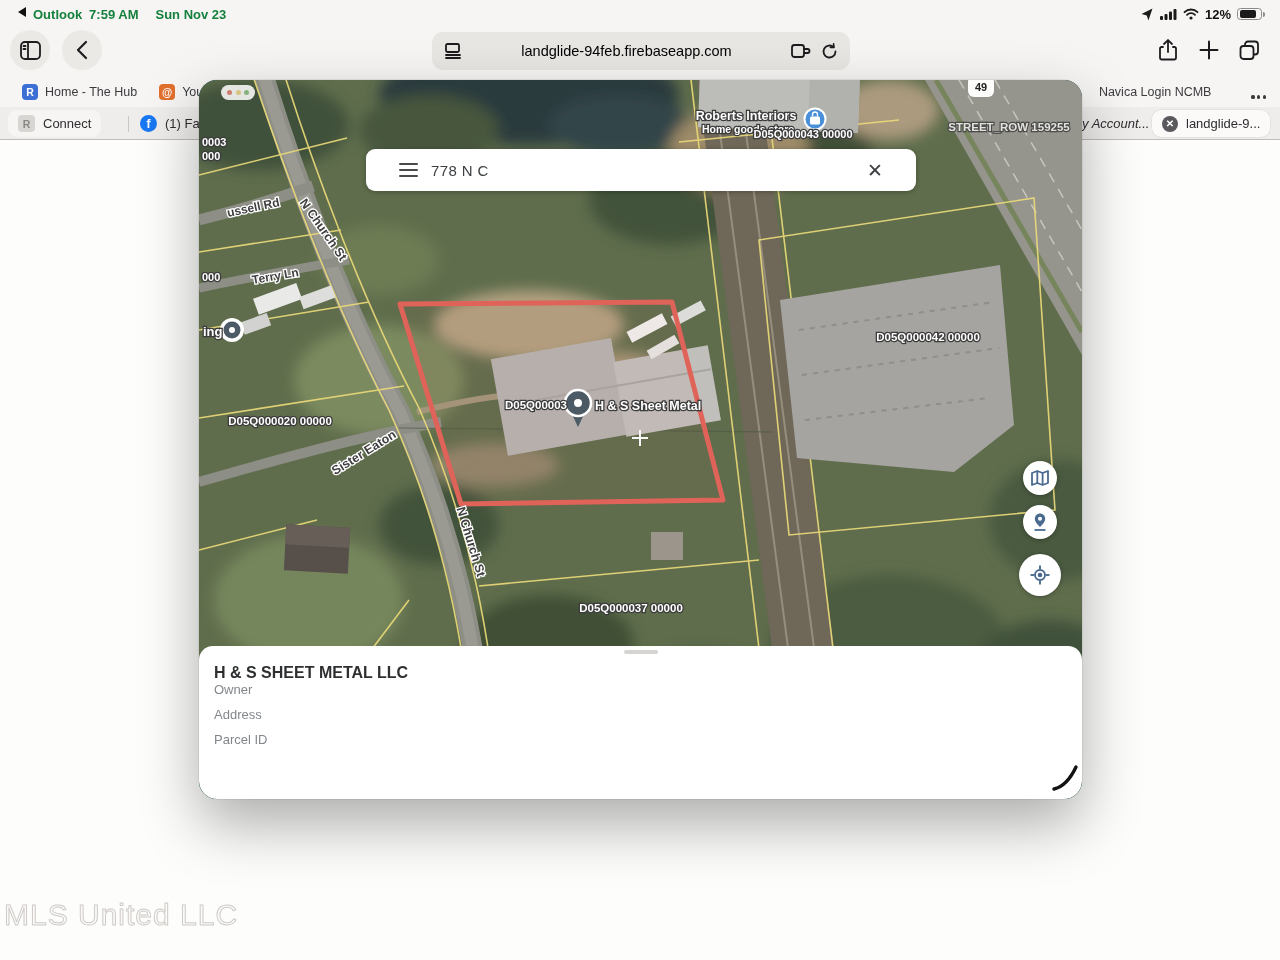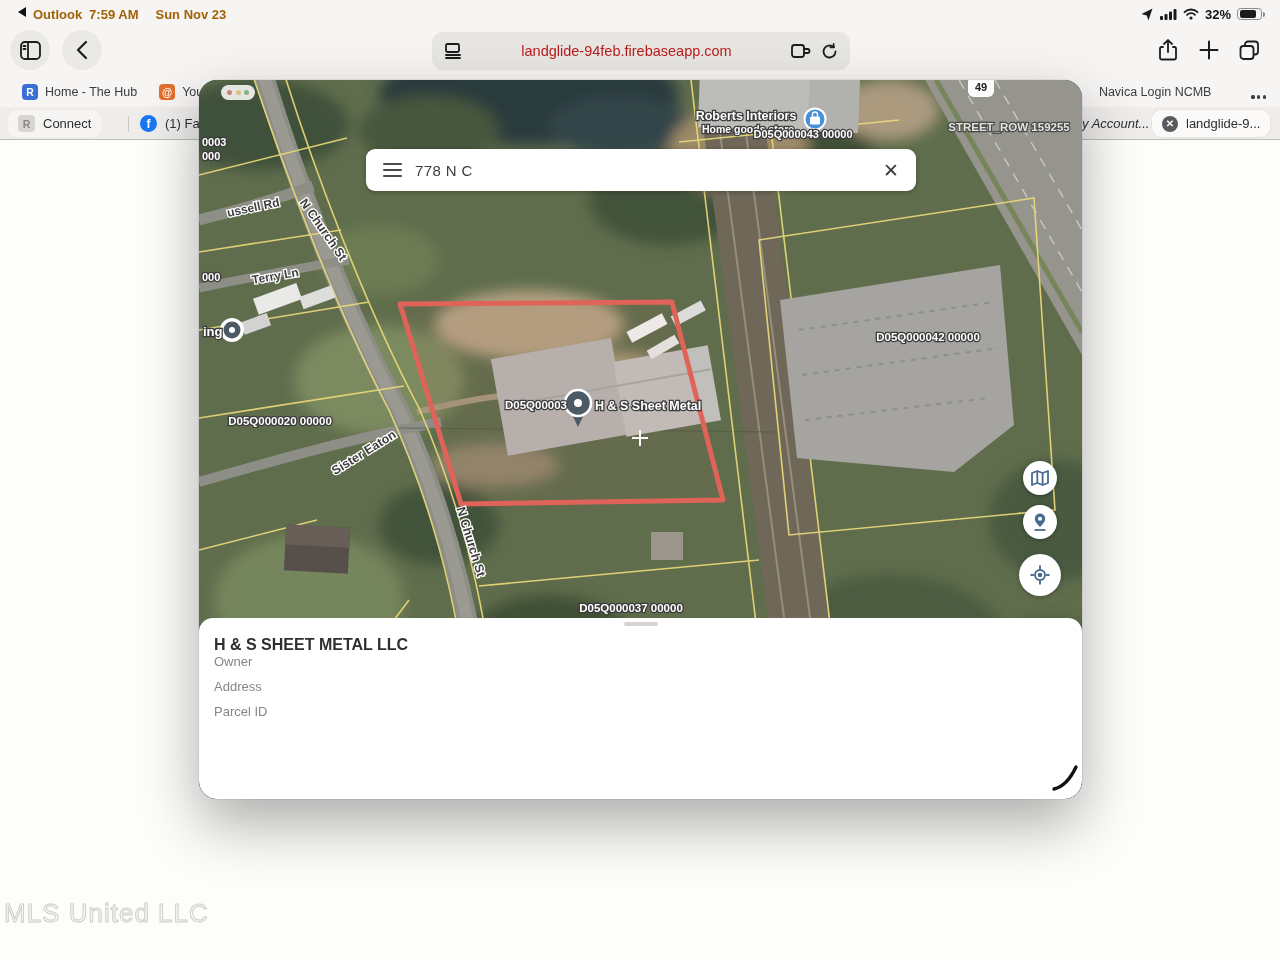--- a/index.html
+++ b/index.html
@@ -3,36 +3,36 @@
 <meta charset="utf-8">
 <style>
   * { margin:0; padding:0; box-sizing:border-box; }
   html,body { width:1280px; height:960px; }
   body { font-family:"Liberation Sans", sans-serif; background:#fdfdfc; overflow:hidden; }
   #stage { position:relative; width:1280px; height:960px; background:#fdfdfc; }
 
   
   .statusbar { position:absolute; left:0; top:0; width:1280px; height:28px; background:#f6f5f3;
     display:flex; align-items:center; justify-content:space-between; padding:0 18px; z-index:3; }
-  .sb-left { display:flex; align-items:flex-start; gap:7px; font-size:13px; color:#a16207; font-weight:600; }
+  .sb-left { display:flex; align-items:flex-start; gap:7px; font-size:13px; color:#15803d; font-weight:600; }
   .sb-date { font-weight:600; }
   .tri-left { width:0; height:0; border-top:5px solid transparent; border-bottom:5px solid transparent; border-right:8px solid #111; }
   .sb-right { display:flex; align-items:center; gap:6px; font-size:13px; color:#111; font-weight:600; }
   .batt { position:relative; width:25px; height:12.5px; border:1px solid #8a8a8a; border-radius:3.5px; }
   .batt-fill { position:absolute; left:1.5px; top:1.5px; bottom:1.5px; width:70%; background:#1b1b1b; border-radius:2px; }
   .batt-nub { position:absolute; right:-4px; top:3.5px; width:2.5px; height:5px; background:#8a8a8a; border-radius:0 2px 2px 0; }
 
   
   .toolbar { position:absolute; left:0; top:28px; width:1280px; height:48px; background:#f6f5f3; z-index:3; }
   .tb-btn { position:absolute; width:40px; height:40px; top:2px; border-radius:50%; background:#ebe9e6;
     display:flex; align-items:center; justify-content:center; }
   .tb-btn.plain { background:transparent; }
   .urlbar { position:absolute; left:432px; top:4px; width:418px; height:38px; background:#e8e6e3; border-radius:11px;
     display:flex; align-items:center; padding:0 12px; }
-  .urlbar .url { flex:1; text-align:center; font-size:14.5px; color:#b91c1c; }
+  .urlbar .url { flex:1; text-align:center; font-size:14.5px; color:#000000; }
   .icon-stroke { stroke:#1c1c1e; fill:none; stroke-width:1.8; stroke-linecap:round; stroke-linejoin:round; }
 
   
   .bookmarks { position:absolute; left:0; top:76px; width:1280px; height:31px; background:#f6f5f3;
     display:flex; align-items:center; font-size:12.5px; color:#3c3c3e; z-index:2; }
   .bm-item { display:flex; align-items:center; gap:7px; margin-left:22px; white-space:nowrap; }
   .favsq { width:16px; height:16px; border-radius:4px; color:#fff; font-size:10.5px; font-weight:700;
     display:flex; align-items:center; justify-content:center; }
   .bm-right { position:absolute; right:14px; display:flex; align-items:flex-end; gap:40px; }
   .dots3 { display:flex; gap:2.5px; }
@@ -45,46 +45,46 @@
   .tab.pill1 { left:8px; background:#f7f5f3; }
   .tab.active { background:#fbfaf9; box-shadow:0 0 0 0.5px rgba(0,0,0,.08); }
   .tab-divider { position:absolute; top:9px; width:1px; height:16px; background:#c9c7c5; }
   .fav-round { width:17px; height:17px; border-radius:50%; display:flex; align-items:center; justify-content:center;
     color:#fff; font-weight:700; font-size:12px; }
   .closecirc { width:16px; height:16px; border-radius:50%; background:#59595e; color:#fff; font-size:10px;
     display:flex; align-items:center; justify-content:center; font-weight:700; }
 
   
   .content { position:absolute; left:0; top:140px; width:1280px; height:820px; background:#fdfdfc; z-index:1; }
-  .watermark { position:absolute; left:4px; top:758px; font-size:26px; letter-spacing:1px; color:#fbfaf8;
+  .watermark { position:absolute; left:4px; top:758px; font-size:30px; letter-spacing:1px; color:#fbfaf8;
     -webkit-text-stroke:1px #cfccc8; font-weight:400; }
 
   
   .appwin { position:absolute; left:199px; top:80px; width:883px; height:719px; border-radius:18px; overflow:hidden;
     background:#0369a1; box-shadow:0 25px 60px rgba(0,0,0,.32), 0 0 0 0.5px rgba(0,0,0,.12); z-index:5; }
   .map-svg { position:absolute; left:0; top:0; width:883px; height:719px; }
 
   .trafficpill { position:absolute; left:221px; top:85px; width:34px; height:15px; border-radius:8px;
     background:rgba(238,237,235,.95); display:flex; align-items:center; justify-content:center; gap:3.5px; z-index:7; }
   .trafficpill i { width:5px; height:5px; border-radius:50%; }
 
   
   .searchbar { position:absolute; left:167px; top:69px; width:550px; height:42px; background:#fff; border-radius:9px;
-    box-shadow:0 1px 5px rgba(0,0,0,.28); display:flex; align-items:center; padding:0 17px; z-index:6; }
+    box-shadow:0 1px 5px rgba(0,0,0,.28); display:flex; align-items:center; padding:0 33px; z-index:6; }
   .hamb { width:19px; display:flex; flex-direction:column; gap:4px; }
   .hamb i { height:2px; background:#4a4a4a; border-radius:1px; }
   .searchtext { margin-left:13px; font-size:15px; color:#3c4043; letter-spacing:.4px; flex:1; }
   .clear-x { font-size:19px; color:#3c4043; line-height:1; }
 
   
   .mapbtn { position:absolute; border-radius:50%; background:#fff; box-shadow:0 1px 4px rgba(0,0,0,.3);
     display:flex; align-items:center; justify-content:center; z-index:6; }
 
   
-  .sheet { position:absolute; left:0; right:0; bottom:0; height:181px; background:#fff; z-index:6;
+  .sheet { position:absolute; left:0; right:0; bottom:0; height:153px; background:#fff; z-index:6;
     border-radius:14px 14px 18px 18px; padding:17px 0 0 15px; }
   .handle { position:absolute; top:4px; left:50%; transform:translateX(-50%); width:34px; height:4px; border-radius:2px; background:#d6d4d2; }
   .sh-val { font-size:16px; font-weight:700; color:#2d2f31; line-height:19px; }
   .sh-lab { font-size:13px; color:#82878c; line-height:16px; margin-bottom:9px; }
 
   .resize-arc { position:absolute; left:851px; top:683px; z-index:7; }
 
   
   .mlabel { font-weight:600; fill:#ffffff; stroke:#3c3c3c; stroke-width:2.6px; paint-order:stroke; }
   .mroad  { font-weight:600; fill:#3f3f3f; stroke:#ffffff; stroke-width:2.6px; paint-order:stroke; }
@@ -114,21 +114,21 @@
         <rect x="0" y="8" width="3" height="4" rx="1" fill="#1b1b1b"></rect>
           <rect x="4.5" y="6" width="3" height="6" rx="1" fill="#1b1b1b"></rect>
         <rect x="9" y="3.5" width="3" height="8.5" rx="1" fill="#1b1b1b"></rect>
           <rect x="13.5" y="1" width="3" height="11" rx="1" fill="#1b1b1b"></rect>
         </svg>
       <svg width="16" height="12" viewBox="0 0 16 12">
         <path d="M1.5,4.2 a9.2,9.2 0 0 1 13,0" class="icon-stroke" style="stroke:#1b1b1b"></path>
         <path d="M4,6.9 a5.6,5.6 0 0 1 8,0" class="icon-stroke" style="stroke:#1b1b1b"></path>
         <circle cx="8" cy="10" r="1.6" fill="#1b1b1b"></circle>
         </svg>
-      <span>32%</span>
+      <span>12%</span>
       <span class="batt">
           <span class="batt-fill"></span>
           <span class="batt-nub"></span>
         </span>
     </div>
   </div>
 
   <div class="toolbar">
     <div class="tb-btn" style="left:10px;">
       <svg width="21" height="19" viewBox="0 0 21 19">

